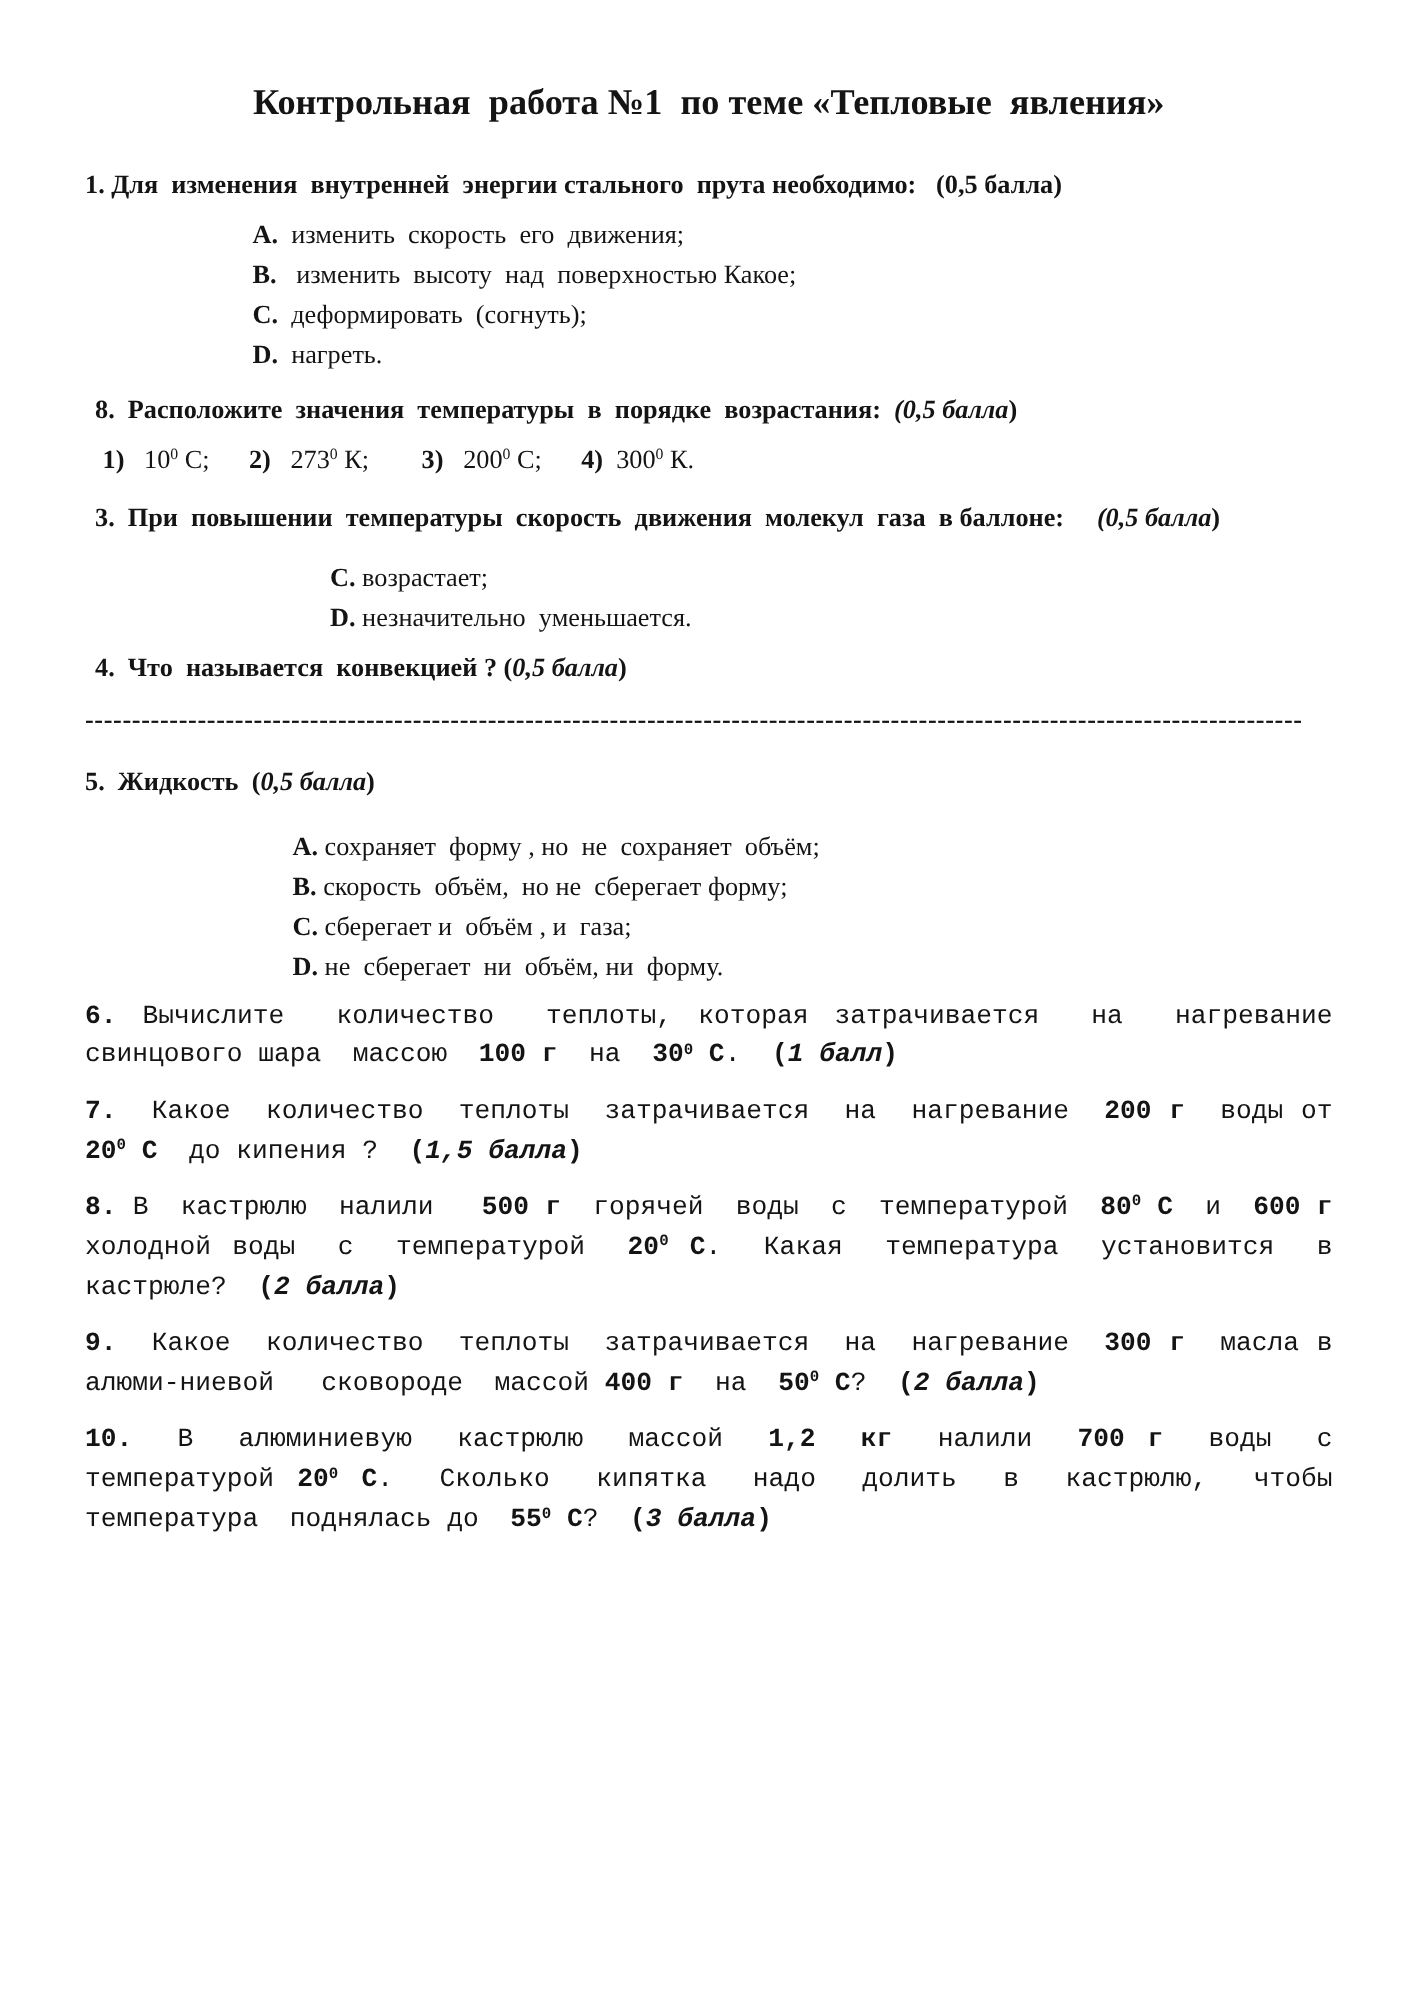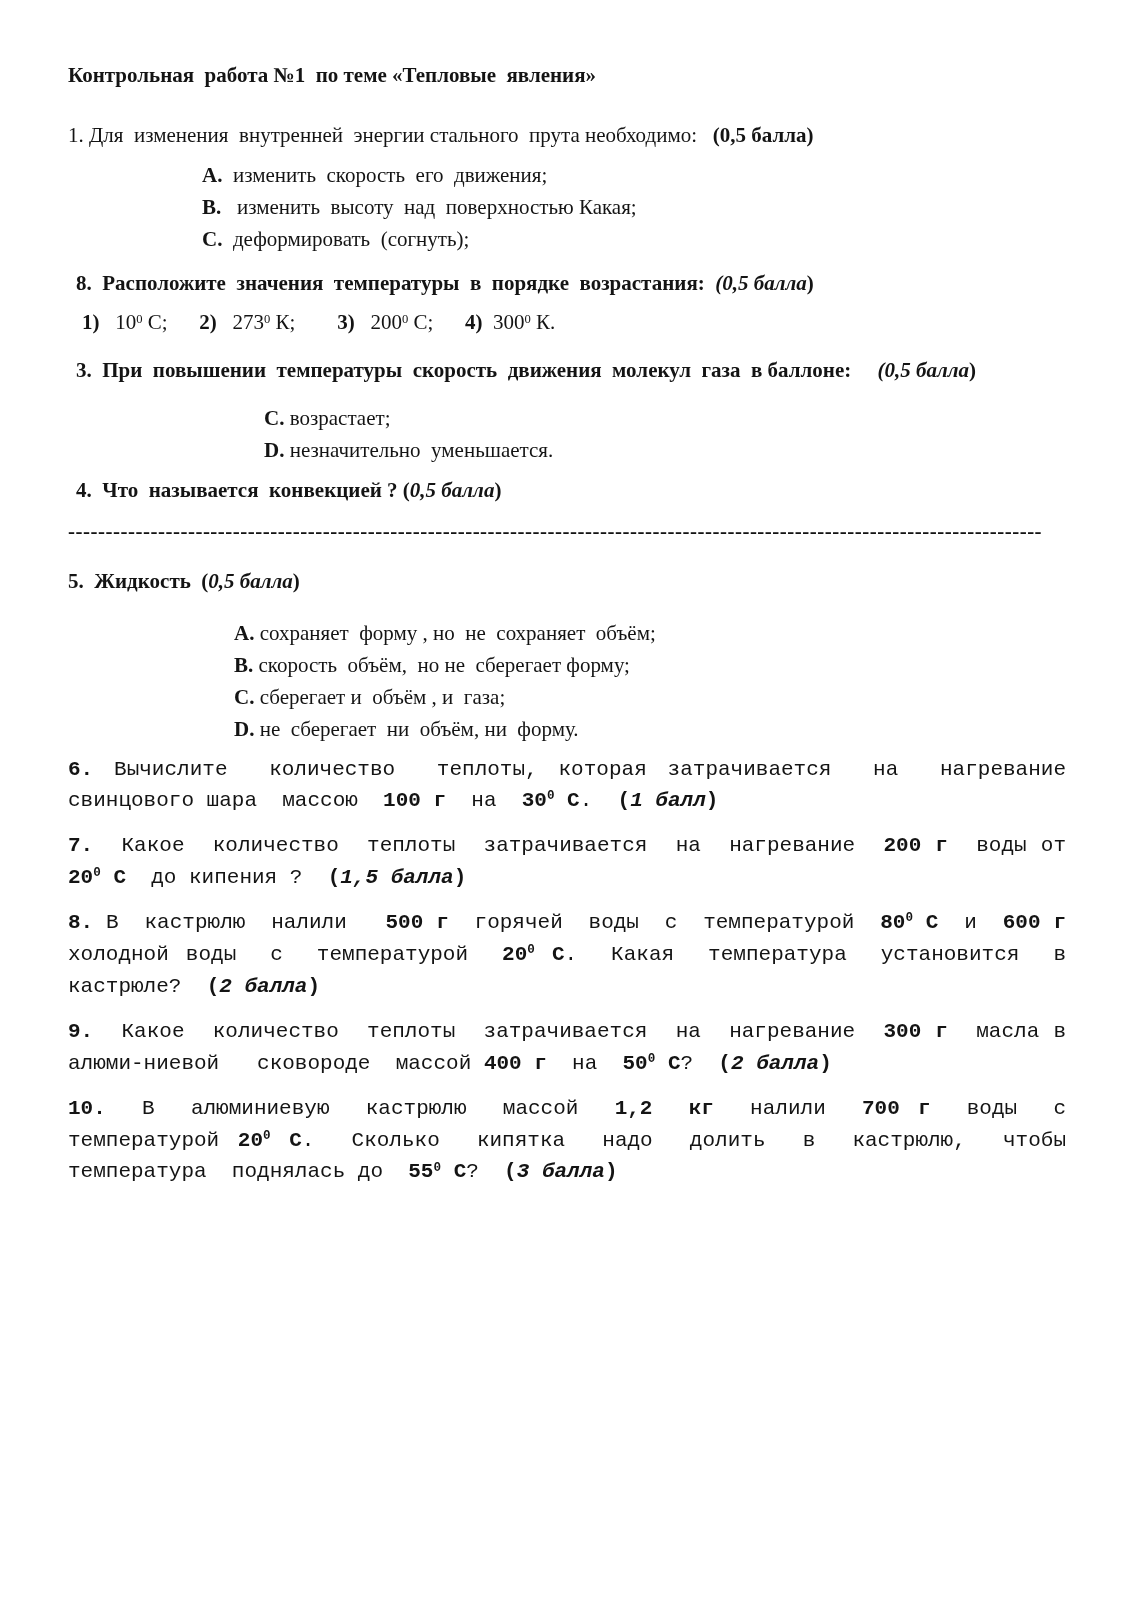--- a/index.html
+++ b/index.html
@@ -17,22 +17,22 @@
     font-family: "Liberation Serif", "DejaVu Serif", serif;
     font-size: 21px;
     color: #141414;
     overflow: hidden;
   }
   .block {
     white-space: pre-wrap;
     line-height: 1.52;
   }
   .title {
-    text-align: left;
-    font-size: 21px;
+    text-align: center;
+    font-size: 29px;
     margin: 0 0 28px 0;
   }
   .q-heading {
     margin: 0 0 8px 0;
     text-align: justify;
   }
   .indent-sm { padding-left: 8px; }
   .options { margin: 2px 0 12px 0; }
   .opt-q1 { padding-left: 134px; }
   .opt-q3 { padding-left: 196px; margin-top: 16px; margin-bottom: 8px; }
@@ -59,25 +59,26 @@
     top: -0.55em;
   }
 </style>
 </head>
 <body>
 
 <div class="page">
 
   <div class="block title"><span style="font-weight: bold;">Контрольная  работа №1  по теме «Тепловые  явления»</span></div>
 
-  <div class="block q-heading"><span style="font-weight: normal;">1. Для  изменения  внутренней  энергии стального  прута необходимо:   </span><span style="font-weight: bold;">(0,5 балла)</span></div>
+  <div class="block q-heading"><span style="font-weight: bold;">1. Для  изменения  внутренней  энергии стального  прута необходимо:   </span><span style="font-weight: bold;">(0,5 балла)</span></div>
   <div class="options opt-q1">
     <div class="block option"><span style="font-weight: bold;">А.</span><span>  изменить  скорость  его  движения;</span></div>
-    <div class="block option"><span style="font-weight: bold;">В.</span><span>   изменить  высоту  над  поверхностью Какая;</span></div>
+    <div class="block option"><span style="font-weight: bold;">В.</span><span>   изменить  высоту  над  поверхностью Какое;</span></div>
     <div class="block option"><span style="font-weight: bold;">С.</span><span>  деформировать  (согнуть);</span></div>
+    <div class="block option"><span style="font-weight: bold;">D.</span><span>  нагреть.</span></div>
   </div>
 
   <div class="block q-heading indent-sm"><span style="font-weight: bold;">8.  Расположите  значения  температуры  в  порядке  возрастания:  </span><span style="font-weight: bold; font-style: italic;">(0,5 балла</span><span style="font-weight: bold;">)</span></div>
   <div class="block q2-values"><span style="font-weight: bold;">1)</span><span>   10</span><sup>0</sup><span> С;      </span><span style="font-weight: bold;">2)</span><span>   273</span><sup>0</sup><span> К;        </span><span style="font-weight: bold;">3)</span><span>   200</span><sup>0</sup><span> С;      </span><span style="font-weight: bold;">4)</span><span>  300</span><sup>0</sup><span> К.</span></div>
 
   <div class="block q-heading indent-sm"><span style="font-weight: bold;">3.  При  повышении  температуры  скорость  движения  молекул  газа  в баллоне:     </span><span style="font-weight: bold; font-style: italic;">(0,5 балла</span><span style="font-weight: bold;">)</span></div>
   <div class="options opt-q3">
     <div class="block option"><span style="font-weight: bold;">С.</span><span> возрастает;</span></div>
     <div class="block option"><span style="font-weight: bold;">D.</span><span> незначительно  уменьшается.</span></div>
   </div>

